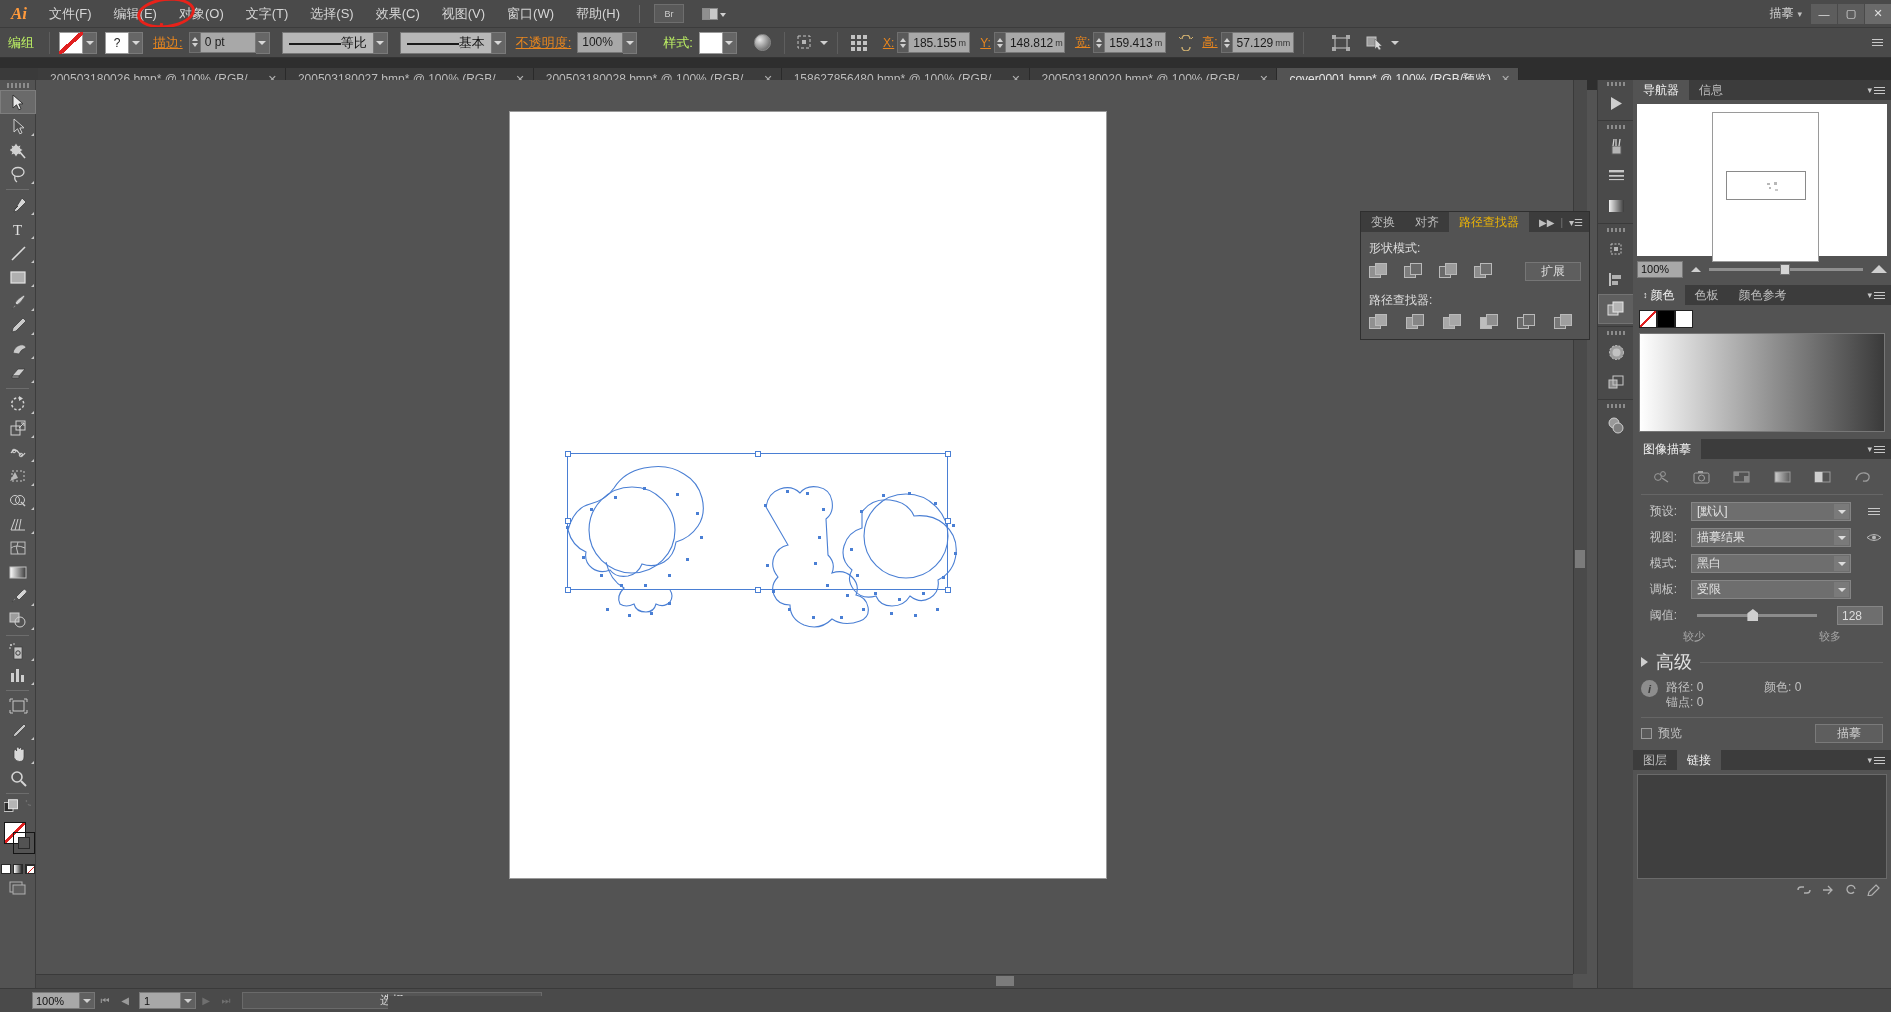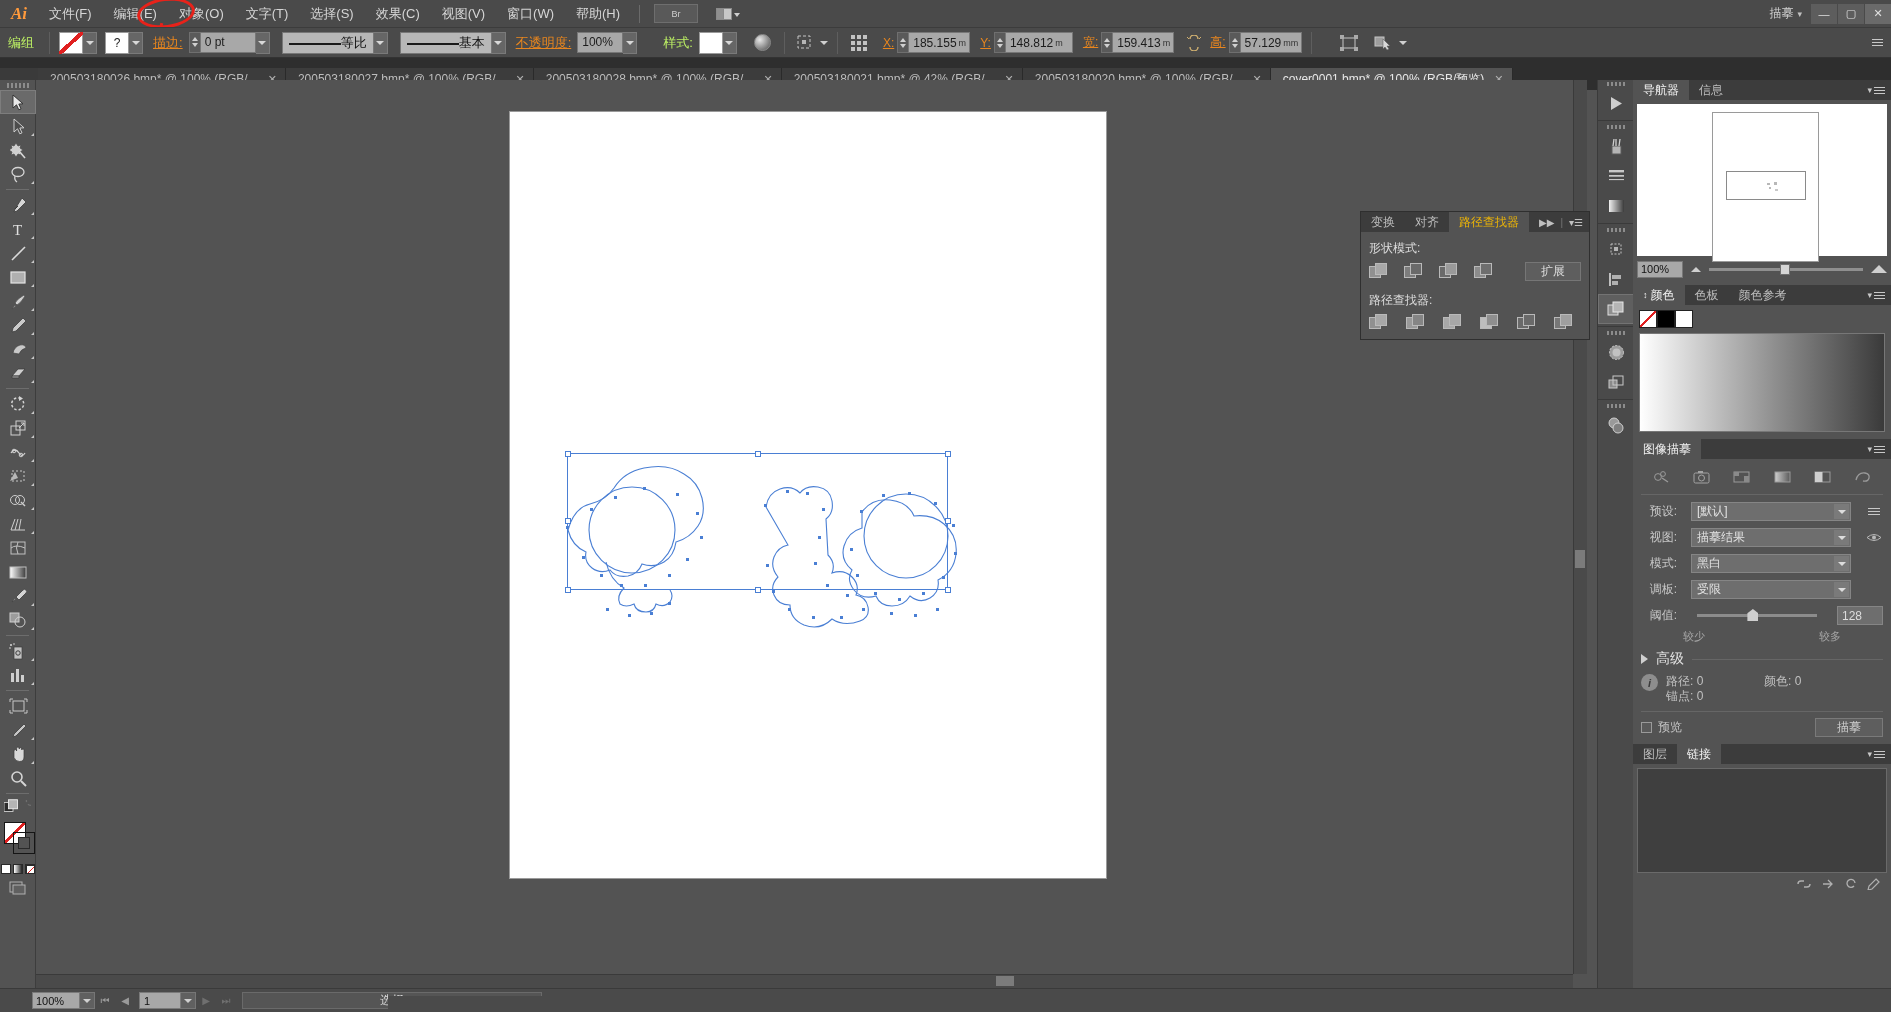--- a/index.html
+++ b/index.html
@@ -21,21 +21,21 @@
     width:38px; height:27px; display:flex; align-items:center; justify-content:center;
     color:#ff9a3c; font-weight:bold; font-size:17px; font-style:italic;
     font-family:"Liberation Serif", serif;
   }
   .menu-item {
     padding:0 11px; height:27px; line-height:27px; font-size:13px; color:#d6d6d6;
     white-space:nowrap; cursor:default;
   }
   .menu-sep { width:1px; height:18px; background:#6a6a6a; margin:0 8px; }
   .mb-btn {
-    width:44px; height:19px; border:1px solid #6e6e6e; background:#595959;
+    width:30px; height:19px; border:1px solid #6e6e6e; background:#595959;
     display:flex; align-items:center; justify-content:center;
     font-size:9px; color:#cfcfcf; margin-left:6px;
   }
   .mb-btn2 {
     width:24px;height:19px;margin-left:18px;display:flex;align-items:center;
   }
   .winbox { position:absolute; right:0; top:0; height:27px; display:flex; align-items:center;}
   .wb-label{ font-size:12px; color:#d0d0d0; padding-right:4px;}
   .wb-ctl { width:26px;height:20px; background:#5d5d5d; margin-left:1px; display:flex;align-items:center;justify-content:center;
             font-size:11px; color:#e0e0e0; }
@@ -405,21 +405,21 @@
       <span>185.155</span>
       <span class="unit">m</span>
     </div>
   </div>
   <span class="xf-label" style="margin-left:10px;text-decoration:underline">Y:</span>
   <div style="display:flex">
     <div class="spin">
         <i class="up"></i>
         <i class="dn"></i>
       </div>
-    <div class="num-field" style="width:68px">
+    <div class="num-field" style="width:60px">
       <span>148.812</span>
       <span class="unit">m</span>
     </div>
   </div>
   <span class="xf-label" style="margin-left:10px;text-decoration:underline">宽:</span>
   <div style="display:flex">
     <div class="spin">
         <i class="up"></i>
         <i class="dn"></i>
       </div>
@@ -481,21 +481,21 @@
   </div>
   <div class="tab">
     <span>200503180027.bmp* @ 100% (RGB/...</span>
     <span class="x">✕</span>
   </div>
   <div class="tab">
     <span>200503180028.bmp* @ 100% (RGB/...</span>
     <span class="x">✕</span>
   </div>
   <div class="tab">
-    <span>200503180021.bmp* @ 42% (RGB/...</span>
+    <span>158627856480.bmp* @ 100% (RGB/...</span>
     <span class="x">✕</span>
   </div>
   <div class="tab">
     <span>200503180020.bmp* @ 100% (RGB/...</span>
     <span class="x">✕</span>
   </div>
   <div class="tab active">
     <span>cover0001.bmp* @ 100% (RGB/预览)</span>
     <span class="x">✕</span>
   </div>
@@ -1173,21 +1173,21 @@
           </div>
         <div class="it-val">128</div>
       </div>
       <div class="it-minmax">
         <span>较少</span>
         <span>较多</span>
       </div>
 
       <div class="it-adv">
         <span class="tr"></span>
-        <span style="font-size:14px;color:#e2e2e2">高级</span>
+        <span style="font-size:18px;color:#e2e2e2">高级</span>
         <span class="ln"></span>
       </div>
 
       <div class="it-info">
         <div class="i-circle">i</div>
         <div class="it-stats">
           <div class="r">
             <span class="c1">
               <span>路径:</span>
               <span>0</span>

